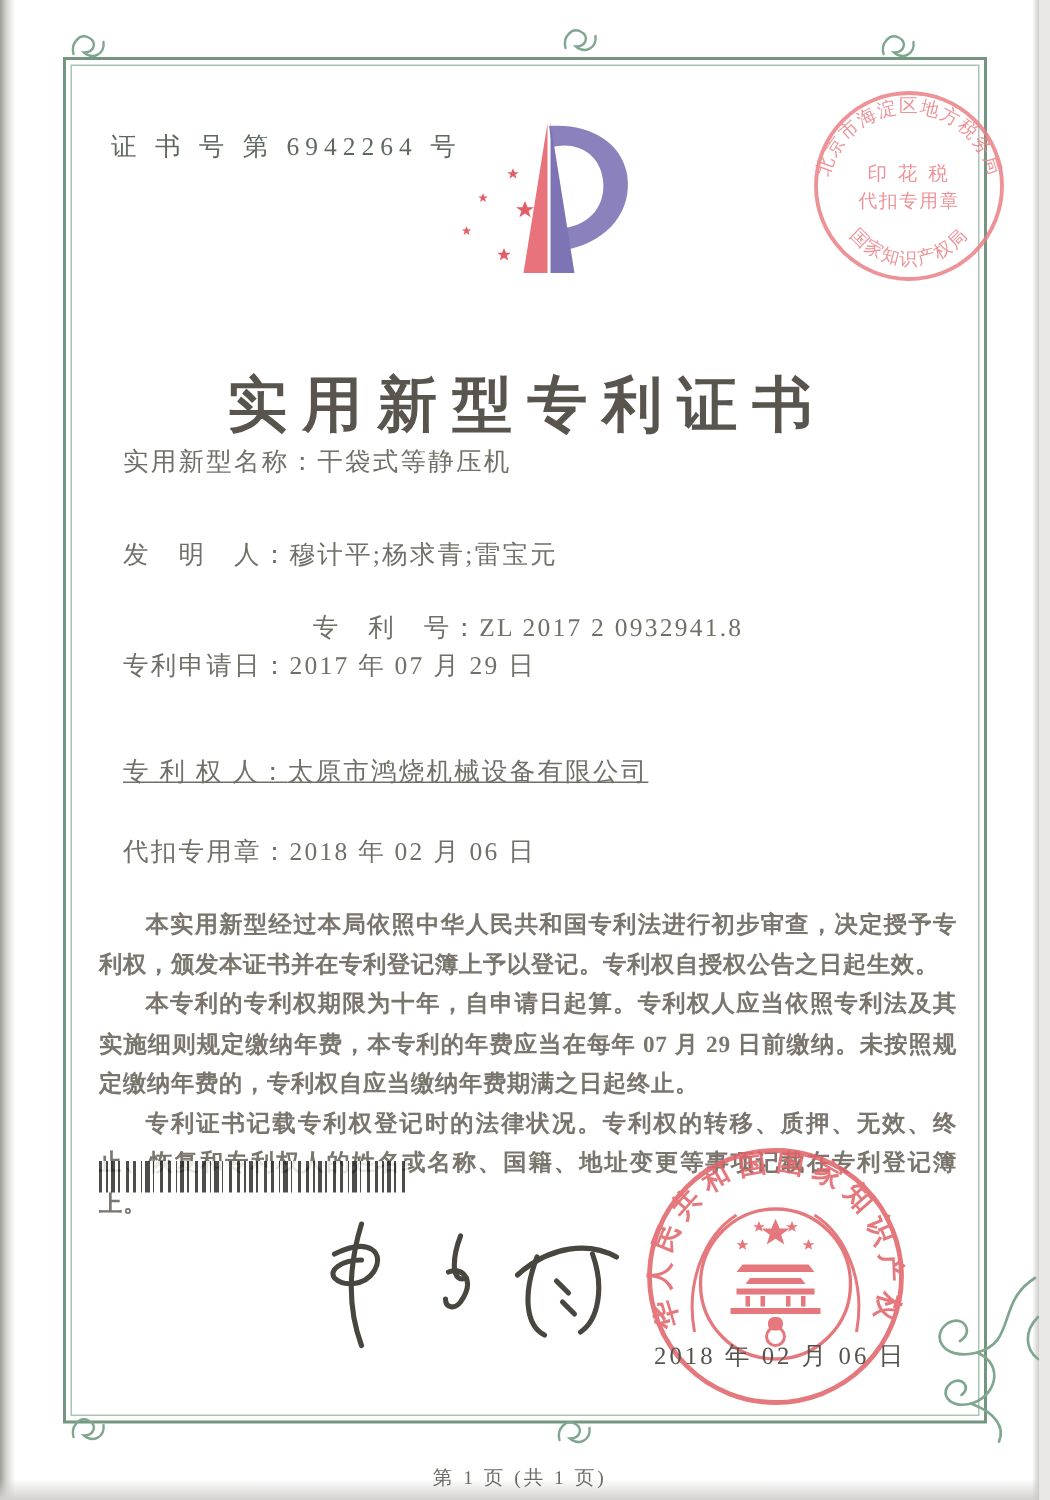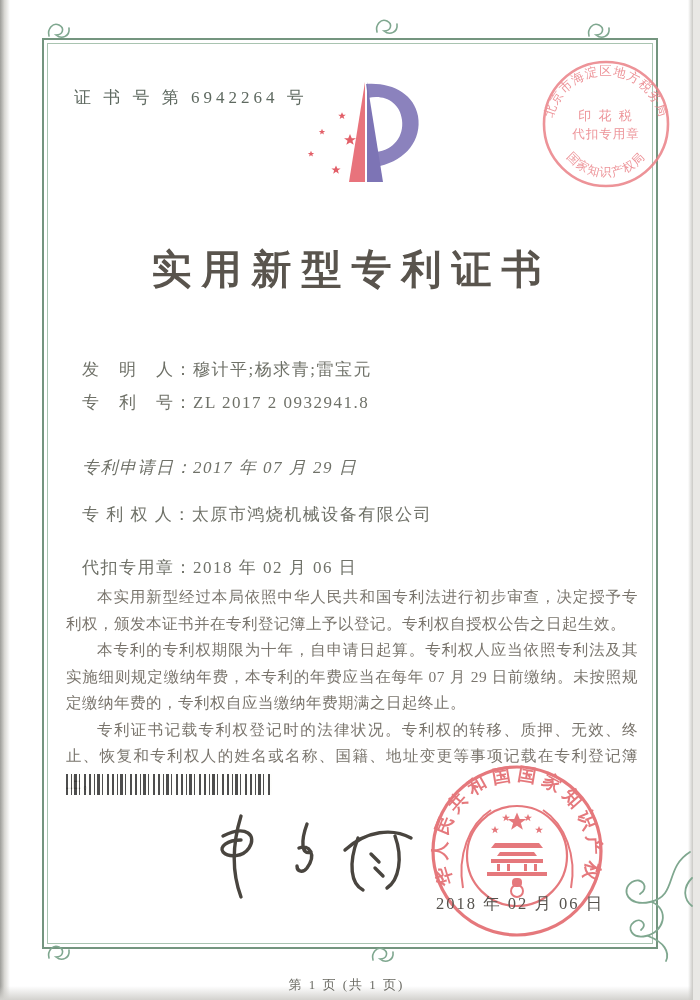--- a/index.html
+++ b/index.html
@@ -38,26 +38,26 @@
   .title {
     position:absolute; left:0; top:194px; width:100%;
     text-align:center; font-size:40px; font-weight:600;
     letter-spacing:10px; color:#59544d; text-indent:10px;margin-top:48px;
   }
 
   .field {
     position:absolute; left:82px; width:540px;
     font-size:17px; letter-spacing:1.5px; color:#6f7168; white-space:nowrap;
   }
-  .f0{top:296px;} .f1{top:358px;} .f2{top:391px;} .f3{top:456px;font-style:italic;} .f4{top:503px;} .f5{top:556px;}
+  .f0{top:296px;} .f1{top:358px;} .f2{top:407px;text-align:center;} .f3{top:432px;} .f4{top:503px;text-decoration:underline;} .f5{top:556px;}
 
   .body-text {
-    position:absolute; left:66px; top:584px; width:572px;
+    position:absolute; left:66px; top:604px; width:572px;
     font-size:15.5px; line-height:26.5px; color:#7a756d;
-    text-align:justify; letter-spacing:.5px;
+    text-align:justify; letter-spacing:.5px;font-weight:bold;
   }
   .body-text p { text-indent:2em; }
 
   .barcode {
     position:absolute; left:66px; top:774px; width:206px; height:21px;
     background:
       repeating-linear-gradient(90deg,
         #262626 0 2px, #fdfdfb 2px 5px,
         #262626 5px 6px, #fdfdfb 6px 8px,
         #262626 8px 11px, #fdfdfb 11px 13px,
@@ -157,20 +157,21 @@
     </text>
     <text font-size="12" fill="#ea8187" letter-spacing="1" font-family="'Liberation Serif',serif">
       <textPath href="#taxArcBottom" startOffset="50%" text-anchor="middle">国家知识产权局</textPath>
     </text>
     <text x="68" y="64" text-anchor="middle" font-size="13" fill="#ea8187" letter-spacing="2">印 花 税</text>
     <text x="68" y="82" text-anchor="middle" font-size="12.5" fill="#ea8187" letter-spacing="1">代扣专用章</text>
   </svg>
 
   <div class="title">实用新型专利证书</div>
 
+  <div class="field f0"><span>实用新型名称：</span><span>干袋式等静压机</span></div>
   <div class="field f1"><span>发　明　人：</span><span>穆计平;杨求青;雷宝元</span></div>
   <div class="field f2"><span>专　利　号：</span><span>ZL 2017 2 0932941.8</span></div>
   <div class="field f3"><span>专利申请日：</span><span>2017 年 07 月 29 日</span></div>
   <div class="field f4"><span>专 利 权 人：</span><span>太原市鸿烧机械设备有限公司</span></div>
   <div class="field f5"><span>代扣专用章：</span><span>2018 年 02 月 06 日</span></div>
 
   <div class="body-text">
     <p>本实用新型经过本局依照中华人民共和国专利法进行初步审查，决定授予专利权，颁发本证书并在专利登记簿上予以登记。专利权自授权公告之日起生效。</p>
     <p>本专利的专利权期限为十年，自申请日起算。专利权人应当依照专利法及其实施细则规定缴纳年费，本专利的年费应当在每年 07 月 29 日前缴纳。未按照规定缴纳年费的，专利权自应当缴纳年费期满之日起终止。</p>
     <p>专利证书记载专利权登记时的法律状况。专利权的转移、质押、无效、终止、恢复和专利权人的姓名或名称、国籍、地址变更等事项记载在专利登记簿上。</p>

